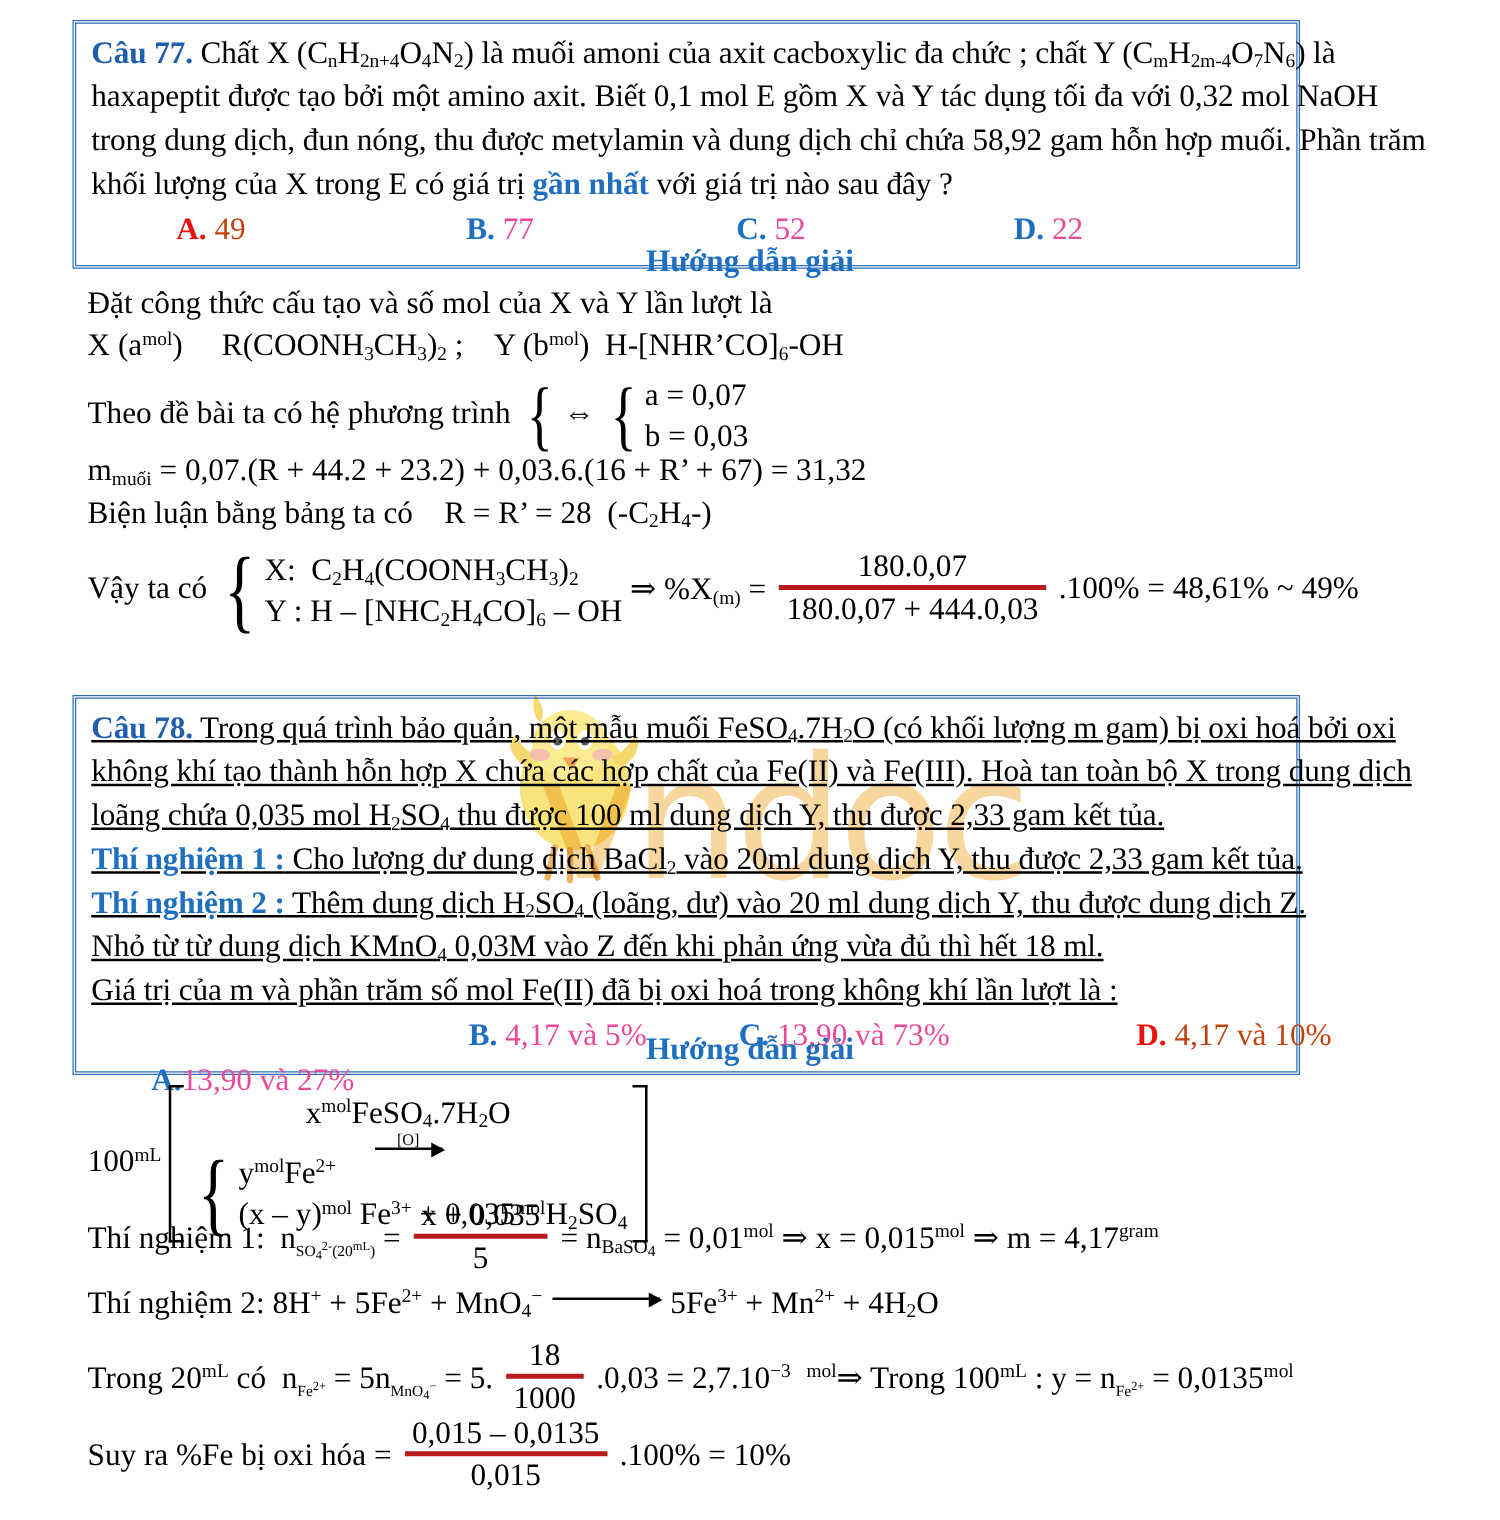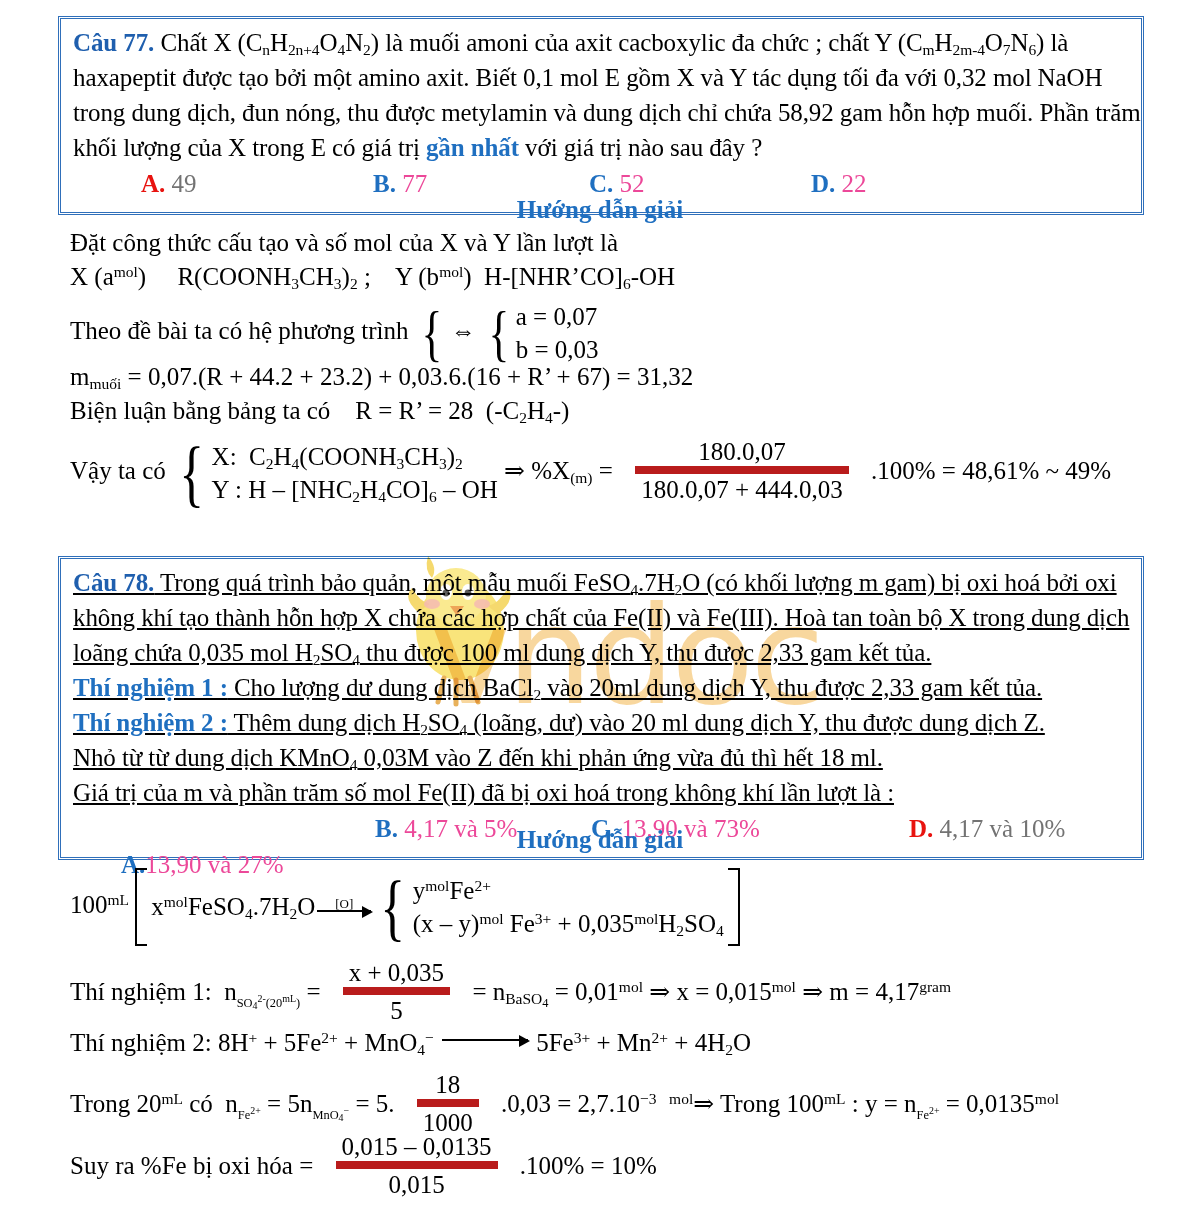--- a/index.html
+++ b/index.html
@@ -21,21 +21,21 @@
     width: 1200px;
     height: 1216px;
     box-sizing: border-box;
     padding: 0;
   }
 
   
   .qbox {
     position: absolute;
     left: 58px;
-    width: 1086px;
+    width: 982px;
     box-sizing: border-box;
     border: 3px double #2f6fba;
     padding: 6px 12px 8px 12px;
     background: transparent;
   }
   #qbox-77 { top: 16px; }
   #qbox-78 { top: 556px; text-decoration: underline; }
 
   .qline {
     font-size: 25px;
@@ -61,21 +61,21 @@
   }
   .ans {
     position: absolute;
     font-size: 25px;
     line-height: 32px;
     white-space: nowrap;
   }
   .ans .key { font-weight: bold; color: #1f6fc0; }
   .ans .val { color: #ec4899; }
   .ans.correct .key { color: #e8130f; }
-  .ans.correct .val { color: #737373; }
+  .ans.correct .val { color: #c2410c; }
 
   
   .guide {
     position: absolute;
     width: 1200px;
     text-align: center;
     font-size: 25px;
     font-weight: bold;
     color: #1f6fc0;
     left: 0;
@@ -121,46 +121,47 @@
     line-height: 33px;
     white-space: nowrap;
   }
 
   
   .frac {
     display: inline-flex;
     flex-direction: column;
     vertical-align: middle;
     text-align: center;
-    margin: 0 16px;
+    margin: 0 4px;
     position: relative;
     top: -2px;
   }
   .frac .num { padding: 0 6px 1px 6px; line-height: 26px; }
-  .frac .den { padding: 2px 6px 0 6px; border-top: 8px solid #b91c1c; line-height: 28px; }
+  .frac .den { padding: 2px 6px 0 6px; border-top: 4px solid #b91c1c; line-height: 28px; }
 
   
   .bigbracket {
     display: inline-flex;
     align-items: stretch;
     vertical-align: middle;
   }
   .sqb {
     display: inline-block;
     width: 12px;
     border-top: 2px solid #000;
     border-bottom: 2px solid #000;
     box-sizing: border-box;
   }
   .sqb-l { border-left: 2px solid #000; margin-right: 2px; }
   .sqb-r { border-right: 2px solid #000; margin-left: 2px; }
   .bracket-inner {
     display: inline-flex;
     align-items: center;
     padding: 6px 2px;
+    flex-direction: column;
   }
 
   .arrow-ox {
     display: inline-flex;
     flex-direction: column;
     align-items: center;
     vertical-align: middle;
     margin: 0 2px;
     position: relative;
     top: -2px;

